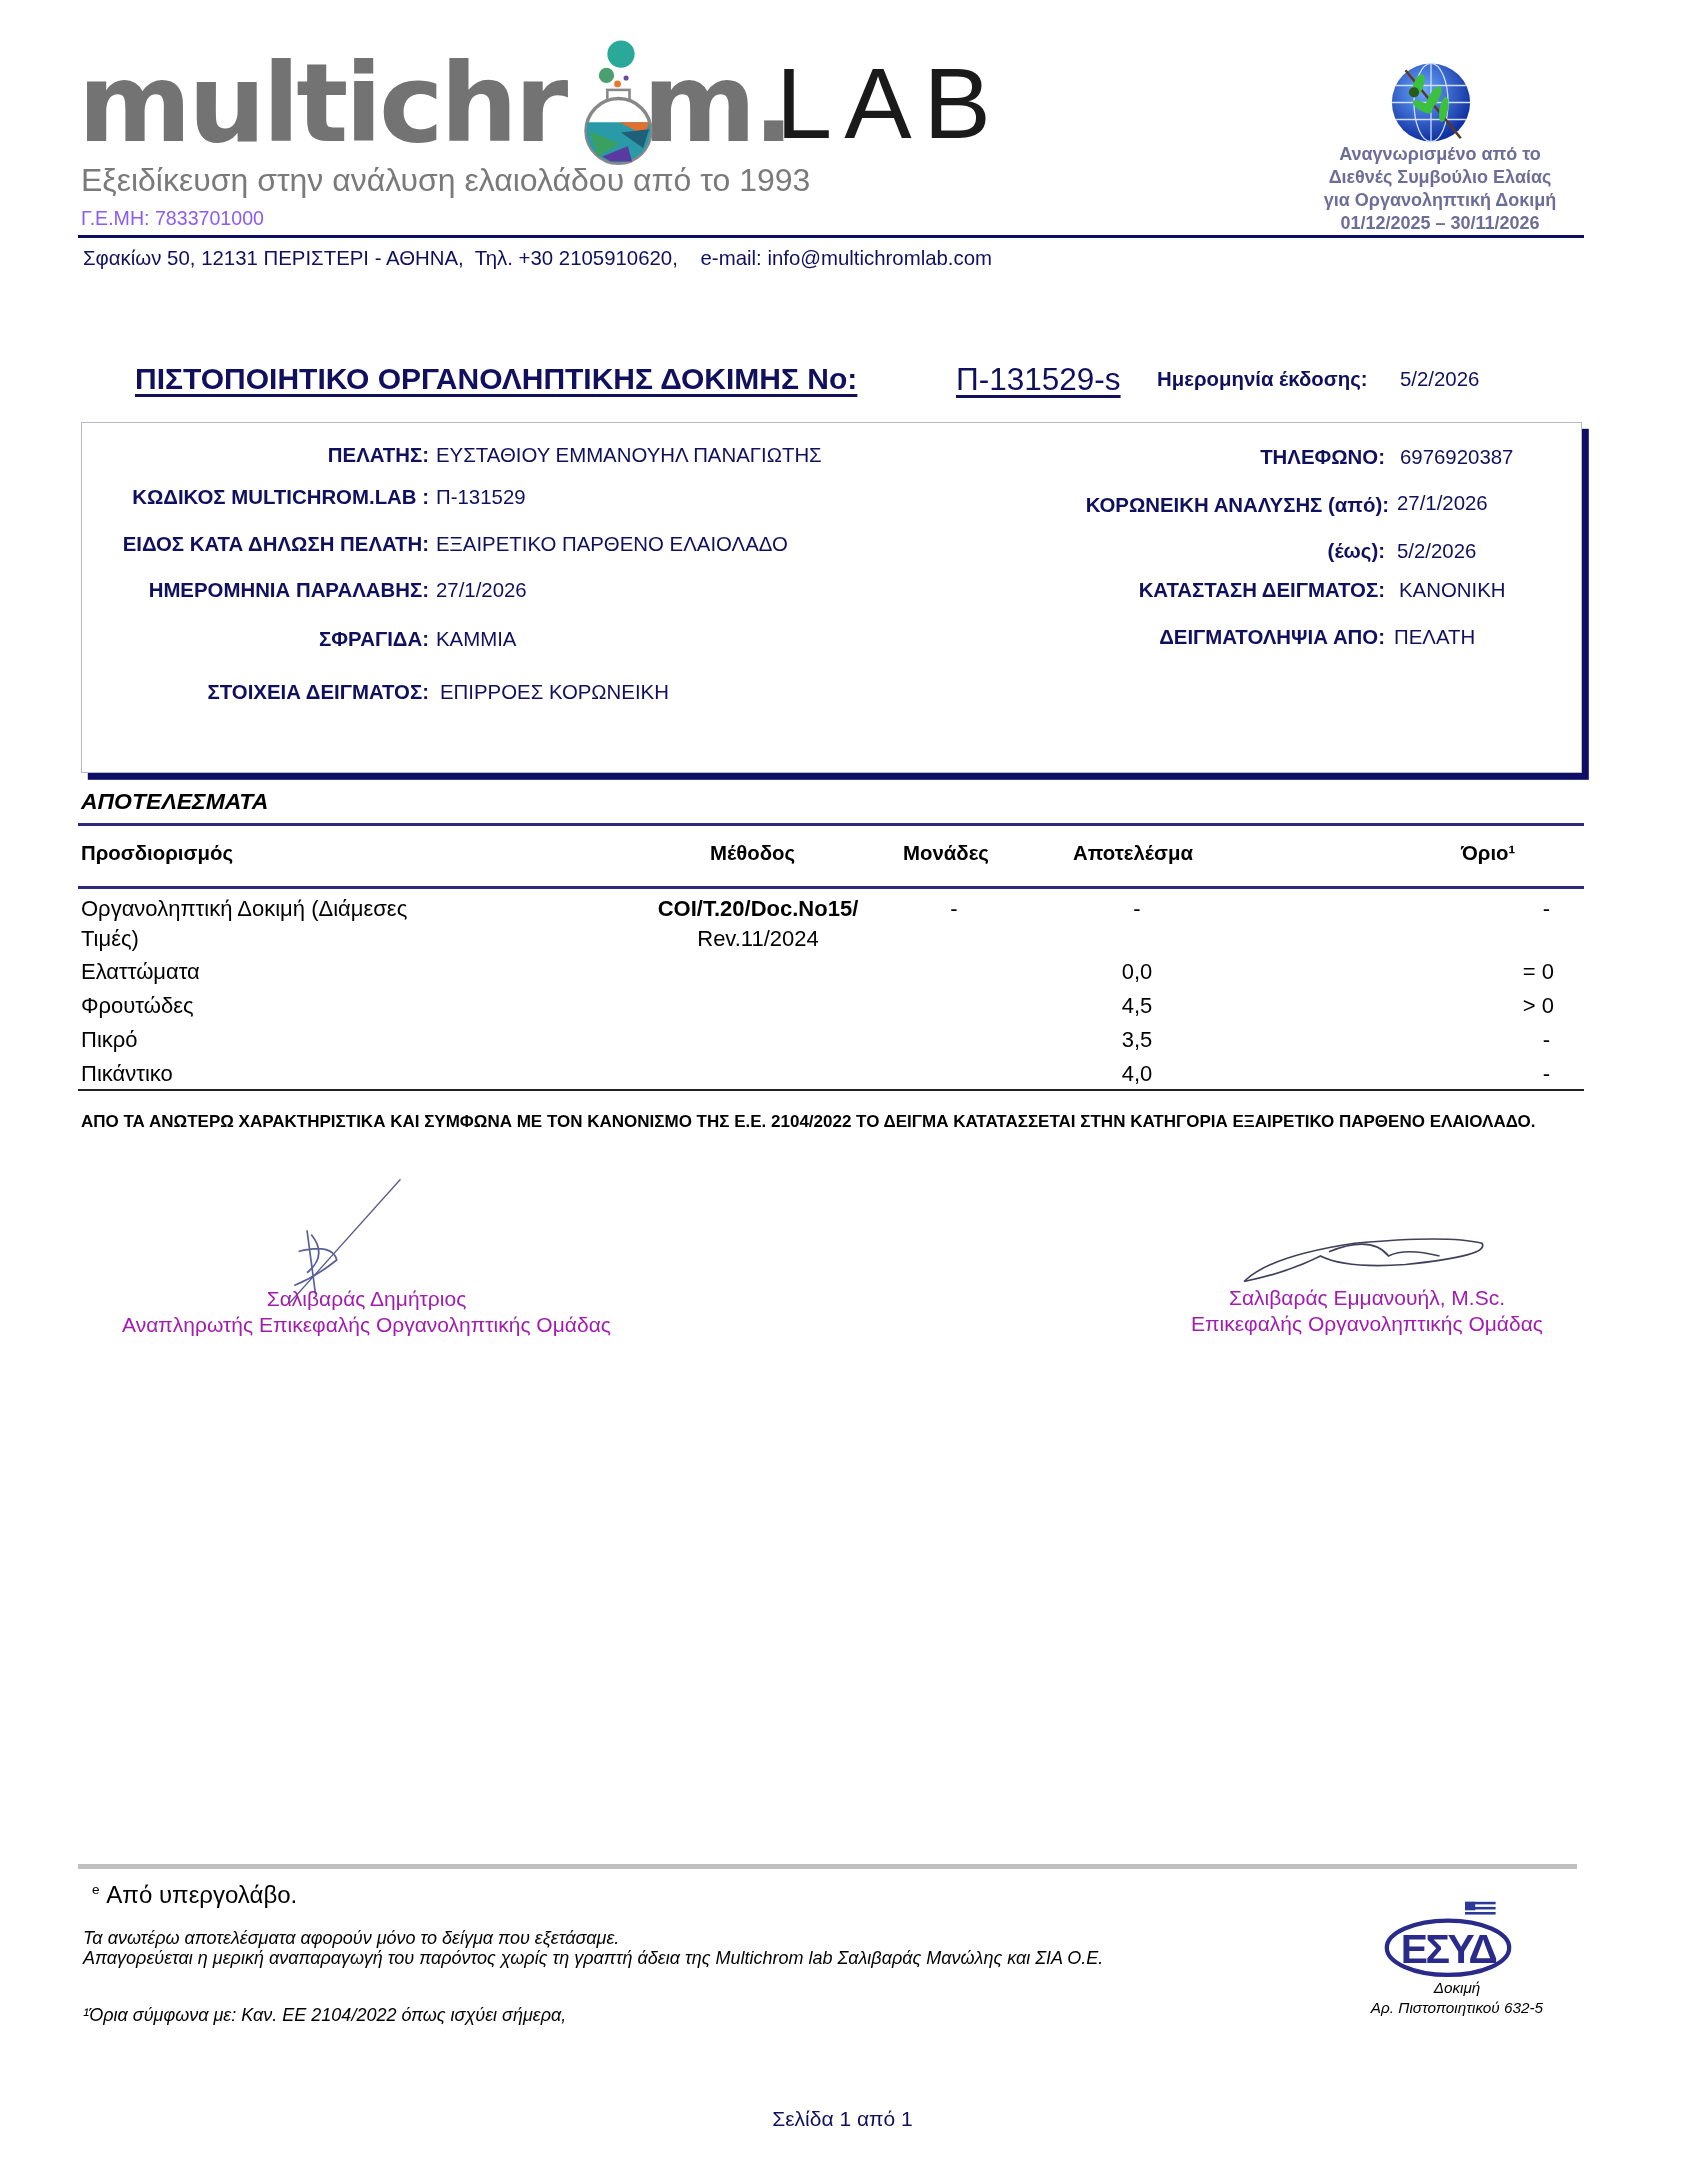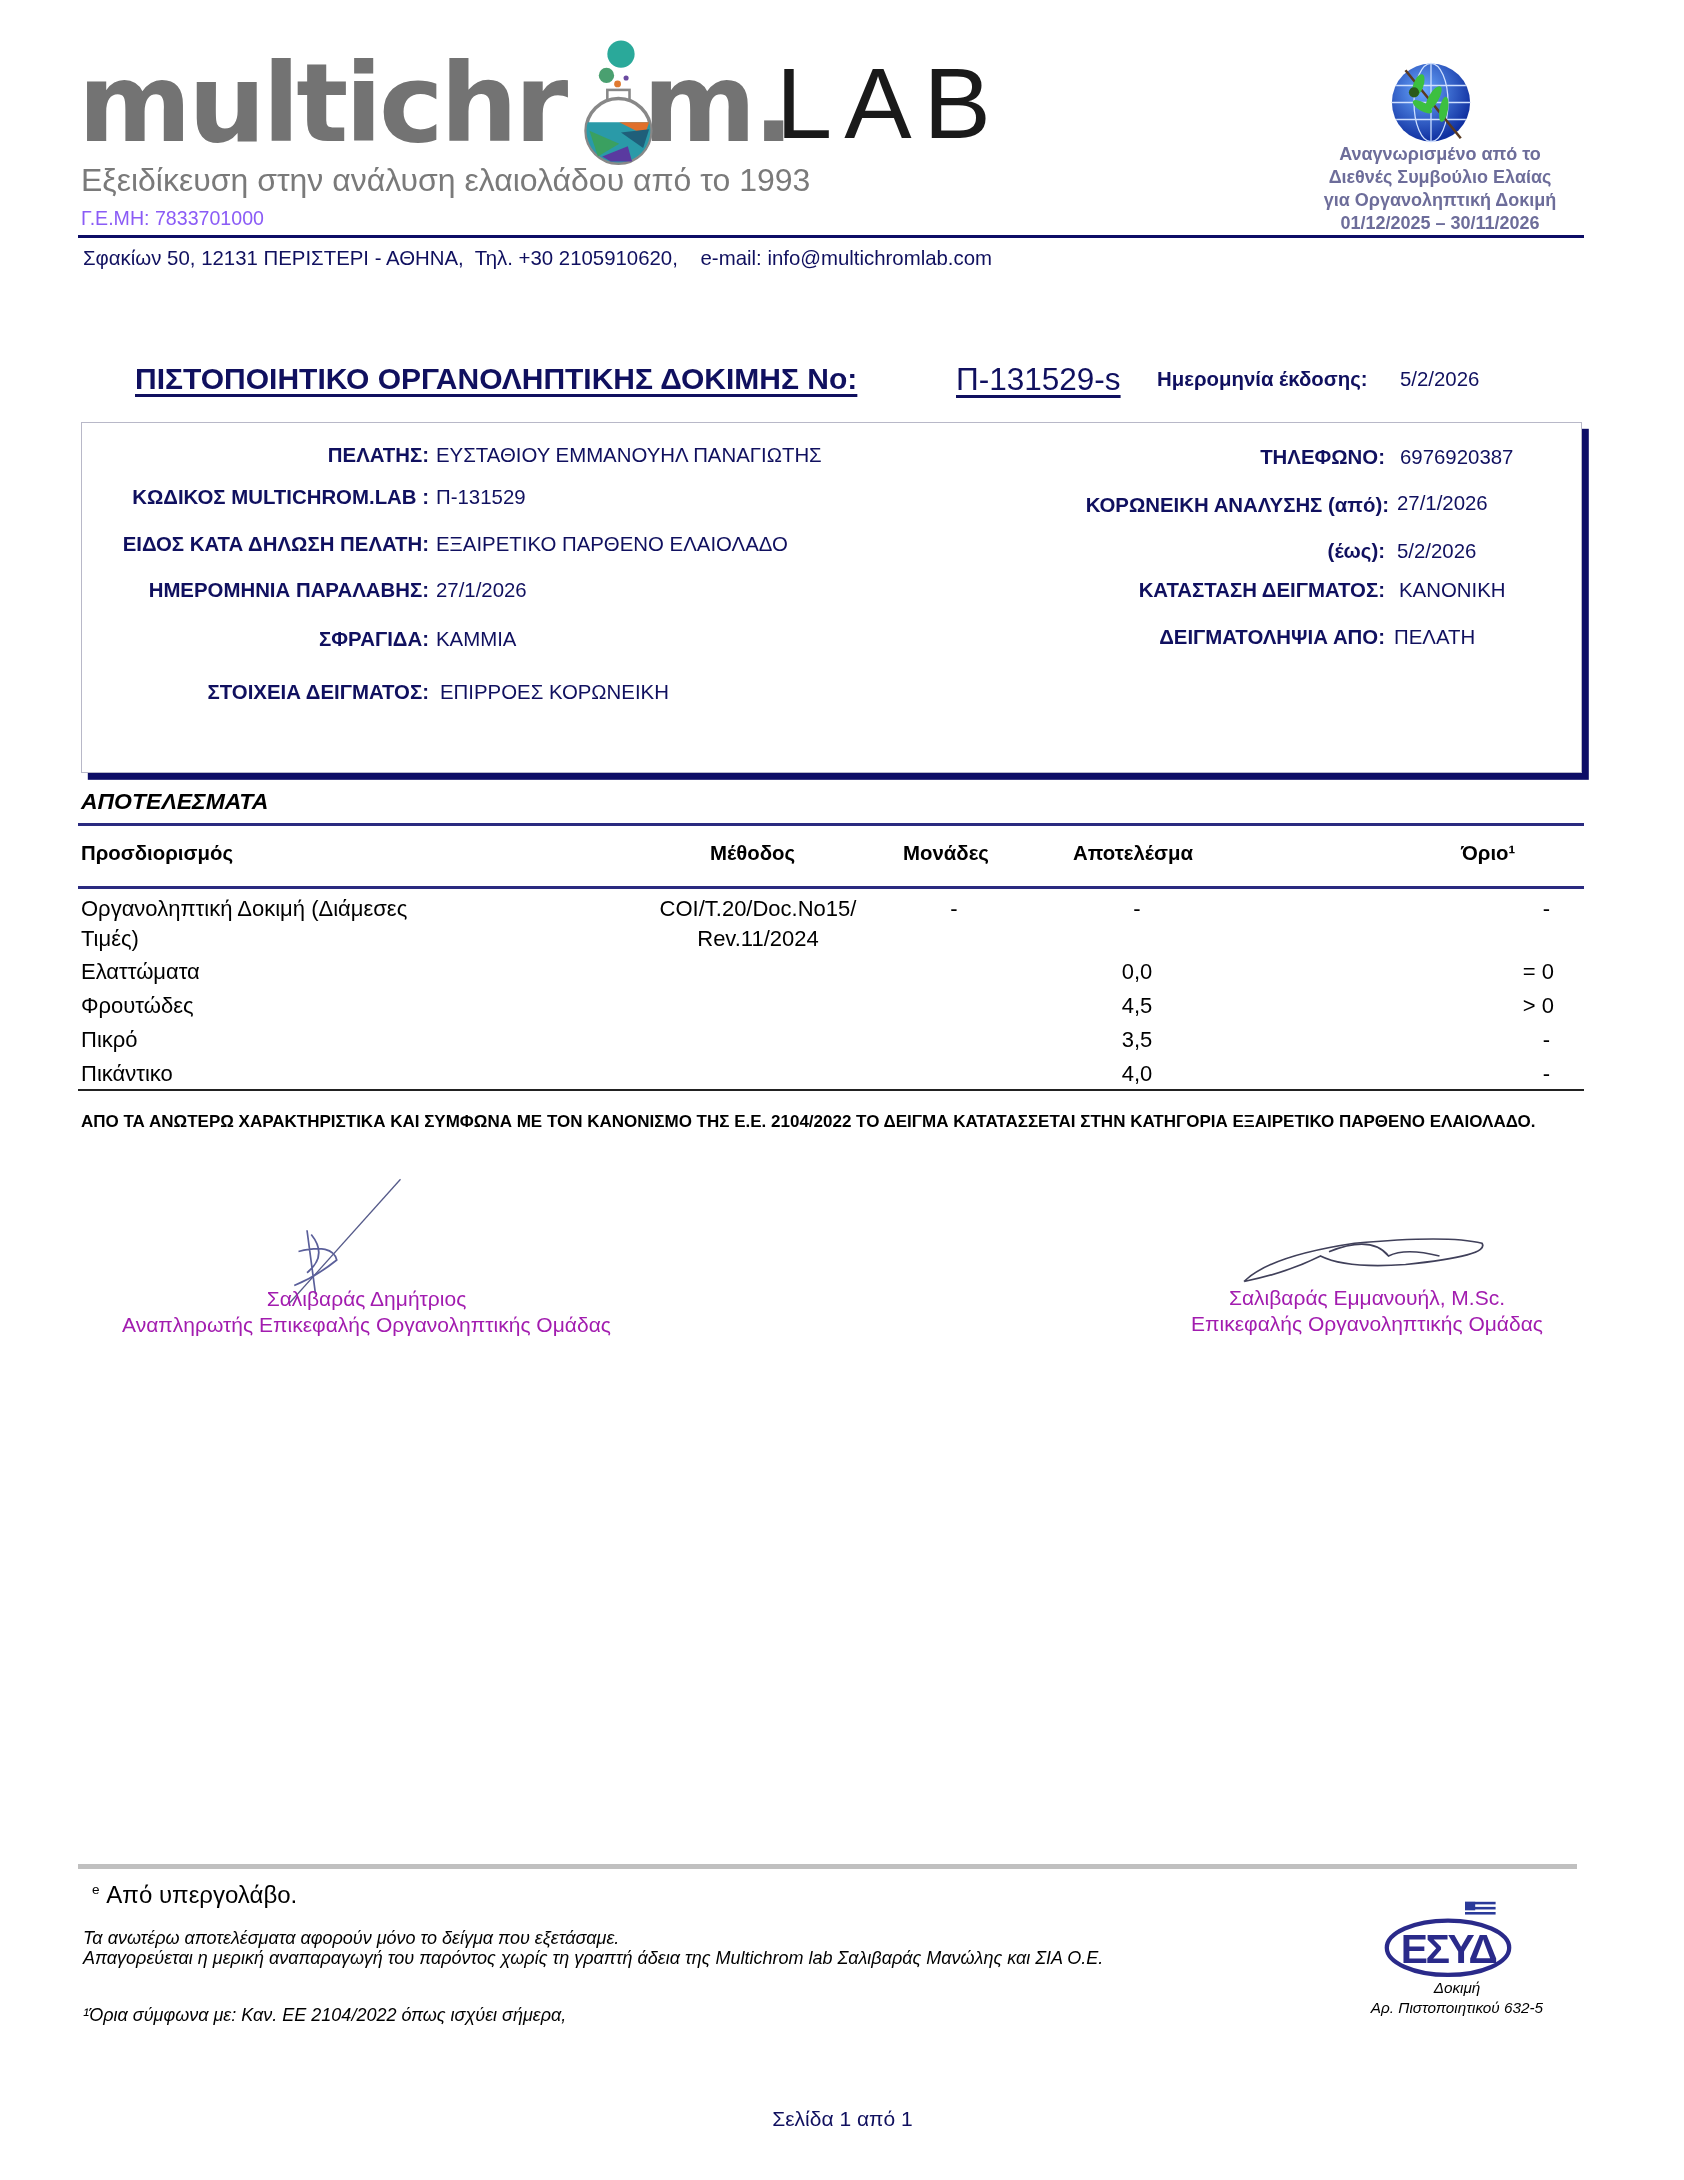--- a/index.html
+++ b/index.html
@@ -161,21 +161,21 @@
 <div class="th" style="left:710px;">Μέθοδος</div>
 <div class="th" style="left:903px;">Μονάδες</div>
 <div class="th" style="left:1073px;">Αποτελέσμα</div>
 <div class="th" style="left:1461px;">Όριο¹</div>
 
 <div class="rule-navy" style="top:886px;"></div>
 
 <div>
   <div class="td" style="left:81px;top:896px;">Οργανοληπτική Δοκιμή (Διάμεσες</div>
   <div class="td" style="left:81px;top:926px;">Τιμές)</div>
-  <div class="td" style="left:643px;top:896px;width:230px;text-align:center;">COI/T.20/Doc.No15/</div>
+  <div class="td" style="left:643px;top:896px;width:230px;text-align:center;font-weight:bold;">COI/T.20/Doc.No15/</div>
   <div class="td" style="left:643px;top:926px;width:230px;text-align:center;">Rev.11/2024</div>
   <div class="td" style="left:937px;top:896px;width:34px;text-align:center;">-</div>
   <div class="td" style="left:1103px;top:896px;width:68px;text-align:center;">-</div>
   <div class="td" style="left:1448px;top:896px;width:102px;text-align:right;padding-right:0;">-</div>
 </div>
 
 <div>
   <div class="td" style="left:81px;top:959px;">Ελαττώματα</div>
   <div class="td" style="left:1103px;top:959px;width:68px;text-align:center;">0,0</div>
   <div class="td" style="left:1448px;top:959px;width:106px;text-align:right;">= 0</div>

